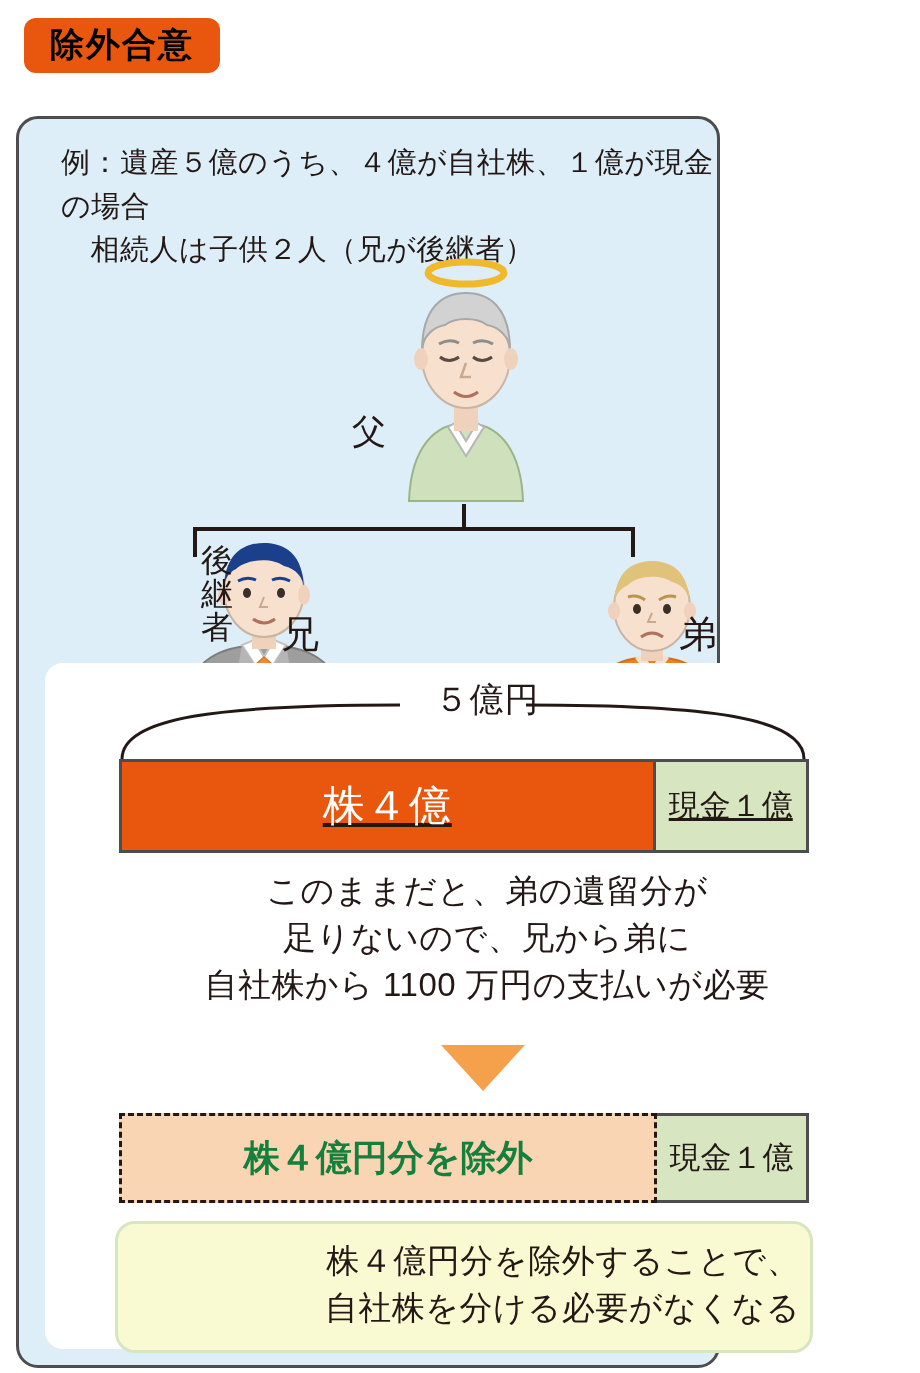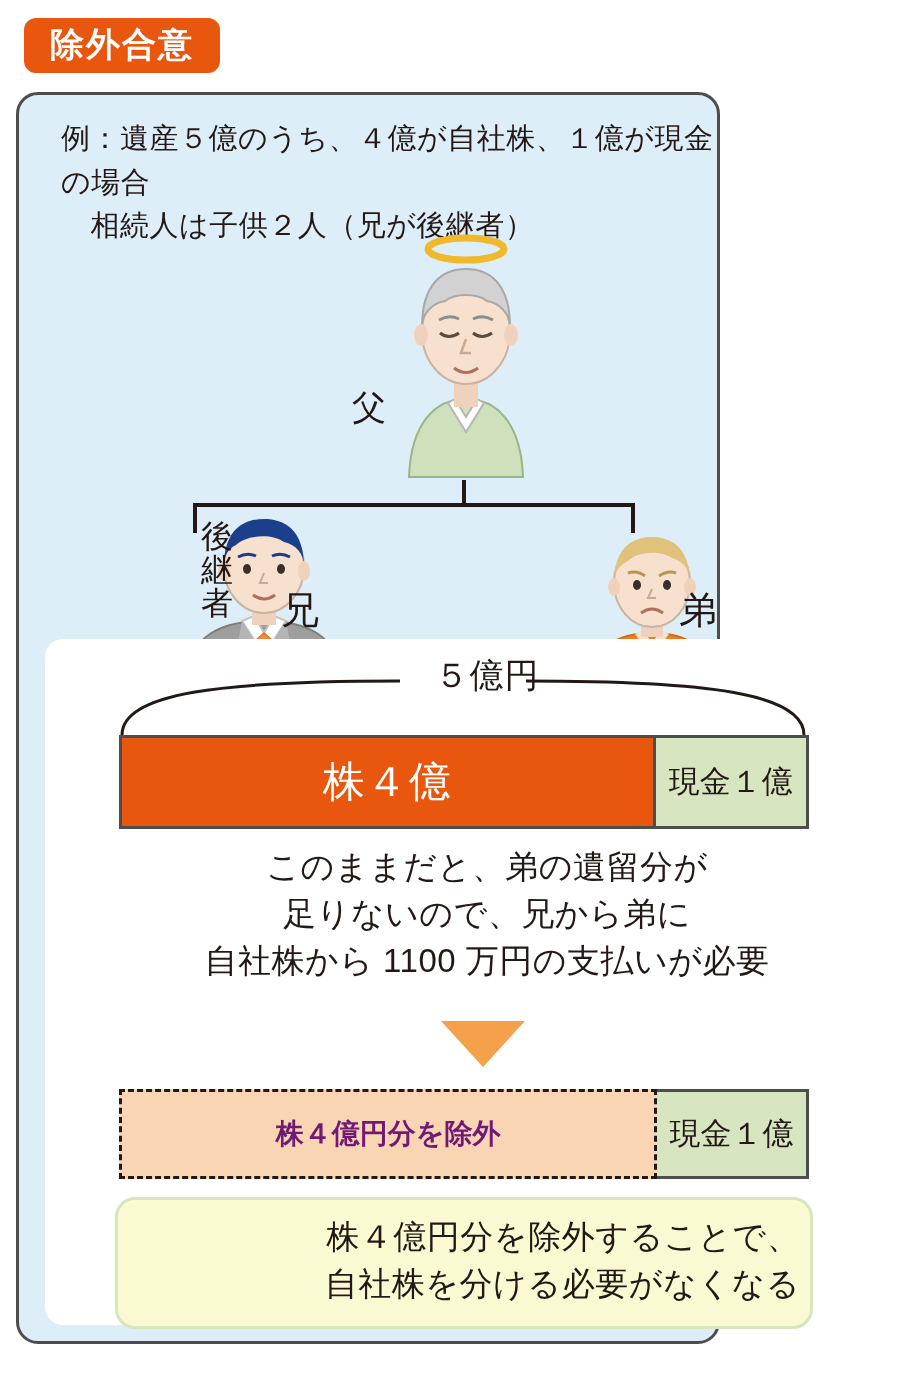--- a/index.html
+++ b/index.html
@@ -15,34 +15,34 @@
     position: relative;
     overflow: hidden;
   }
 
   
   .title-badge {
     position: absolute;
     left: 24px;
     top: 18px;
     background: #e8570d;
-    color: #ffffff;
+    color: #000000;
     border-radius: 12px;
     padding: 9px 26px 12px 26px;
     font-size: 34px;
     font-weight: bold;
     letter-spacing: 2px;
     line-height: 1;
   }
 
   
   .outer-panel {
     position: absolute;
     left: 16px;
-    top: 92px;
+    top: 116px;
     width: 704px;
     height: 1252px;
     box-sizing: border-box;
     background: #ddeef8;
     border: 3px solid #4d4d4d;
     border-radius: 22px;
   }
 
   .example-text {
     position: absolute;
@@ -208,20 +208,21 @@
   
   .bar1 {
     position: absolute;
     left: 74px;
     top: 96px;
     width: 690px;
     height: 94px;
     display: flex;
     box-sizing: border-box;
     border: 3px solid #4d4d4d;
+    text-decoration: underline;
   }
   .bar1 .seg-stock {
     flex: 0 0 78%;
     background: #e8570d;
     color: #ffffff;
     display: flex;
     align-items: center;
     justify-content: center;
     font-size: 42px;
     letter-spacing: 1px;
@@ -267,25 +268,25 @@
     left: 74px;
     top: 450px;
     width: 690px;
     height: 90px;
     display: flex;
     box-sizing: border-box;
   }
   .bar2 .seg-stock {
     flex: 0 0 78%;
     background: #fad5b4;
-    color: #701a75;
+    color: #15803d;
     display: flex;
     align-items: center;
     justify-content: center;
-    font-size: 28px;
+    font-size: 36px;
     font-weight: bold;
     border: 3px dashed #231815;
     box-sizing: border-box;
   }
   .bar2 .seg-cash {
     flex: 1 1 auto;
     background: #d7e6c0;
     color: #231815;
     display: flex;
     align-items: center;

